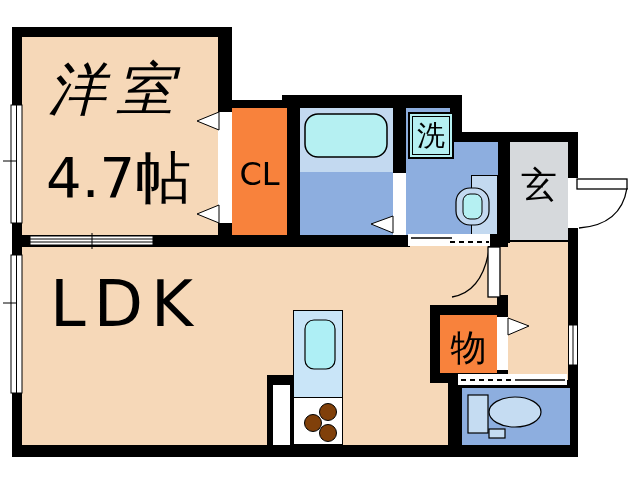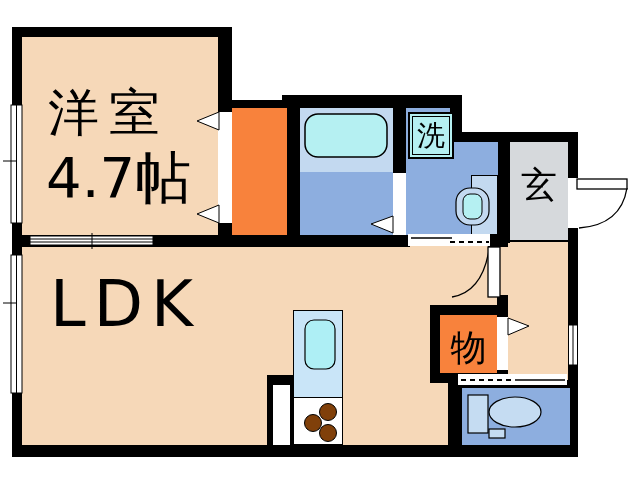--- a/index.html
+++ b/index.html
@@ -140,19 +140,20 @@
       <circle cx="328" cy="433" r="8.5" fill="#80400A" stroke="#000" stroke-width="1"></circle>
     </g>
 
     <g>
       <rect x="468" y="395" width="20" height="38" fill="#C5DCF2" stroke="#000" stroke-width="1.2"></rect>
       <ellipse cx="515" cy="412" rx="26" ry="15" fill="#C5DCF2" stroke="#000" stroke-width="1.2"></ellipse>
       <rect x="489" y="429" width="16" height="9" fill="#C5DCF2" stroke="#000" stroke-width="1.2"></rect>
     </g>
   </svg>
 
-  <div class="lbl" style="left:48px;top:87px;font-size:51px;letter-spacing:10px;">洋室</div>
+  <div class="lbl" style="left:48px;top:60px;font-size:58px;letter-spacing:10px;font-style:italic;">洋室</div>
   <div class="lbl" style="left:46px;top:150px;font-size:56px;">4.7帖</div>
   <div class="lbl" style="left:50px;top:272px;font-size:64px;letter-spacing:8px;">LDK</div>
+  <div class="lbl" style="left:232px;top:158px;width:55px;text-align:center;font-size:32px;">CL</div>
   <div class="lbl" style="left:510px;top:167px;width:58px;text-align:center;font-size:36px;">玄</div>
   <div class="lbl" style="left:440px;top:330px;width:57px;text-align:center;font-size:36px;">物</div>
 
 </div>
 
 </body></html>

